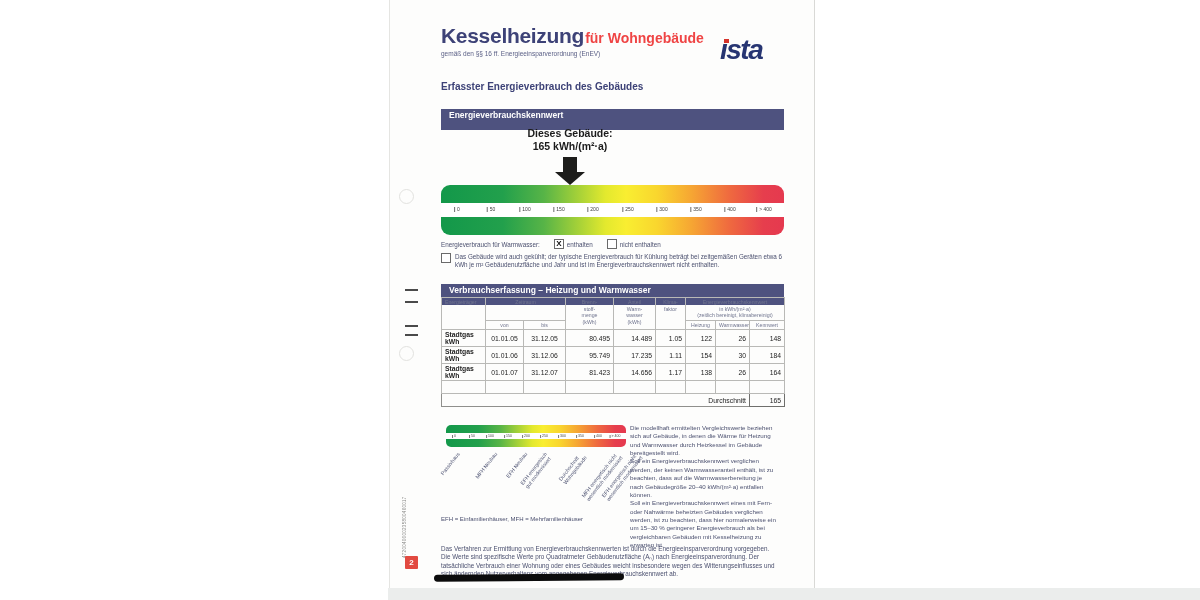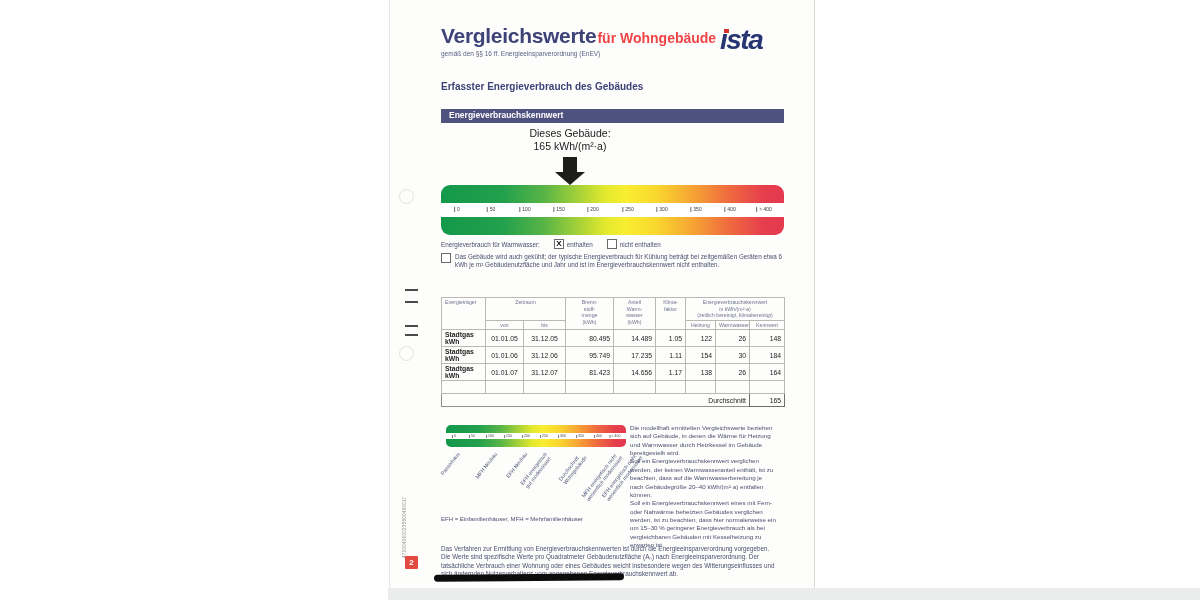--- a/index.html
+++ b/index.html
@@ -12,36 +12,36 @@
     position:absolute;left:389px;top:0;width:424px;height:588px;
     background:#fdfdfc;border-left:1px solid #e5e5e2;border-right:1px solid #d9d9d6;
   }
   .bottom-strip{position:absolute;left:388px;top:588px;width:812px;height:12px;background:#ebedec;}
 
   
   .title-row{position:absolute;left:51px;top:24px;white-space:nowrap;}
   .doc-title{font-size:21px;font-weight:bold;color:#3d4277;letter-spacing:-0.3px;}
   .doc-title-suffix{font-size:14px;font-weight:600;color:#ef4444;margin-left:1px;}
   .doc-subtitle{position:absolute;left:51px;top:50px;font-size:6.5px;color:#5a5f85;}
-  .logo{position:absolute;left:330px;top:24px;font-size:28px;font-weight:bold;font-style:italic;
+  .logo{position:absolute;left:330px;top:34px;font-size:28px;font-weight:bold;font-style:italic;
         color:#273572;letter-spacing:-1.5px;}
   .logo-dot{position:absolute;left:4px;top:5px;width:5px;height:4px;background:#d6342c;}
 
   .section-heading{position:absolute;left:51px;top:81px;font-size:10px;font-weight:bold;color:#3d4277;}
 
-  .bar{position:absolute;left:51px;width:335px;height:14px;background:#4e527f;color:#ffffff;
+  .bar{position:absolute;left:51px;width:335px;height:21px;background:#4e527f;color:#ffffff;
        font-size:8.5px;font-weight:bold;line-height:13px;padding-left:8px;}
   .bar1{top:109px;font-weight:600;}
   .bar2{top:284px;}
   .bar3{top:407px;}
   .bar4{top:529px;}
 
   
   .building-callout{position:absolute;left:80px;top:127px;width:200px;text-align:center;
-    font-size:10.5px;font-weight:normal;color:#1b1b1b;line-height:1.25;}
+    font-size:10.5px;font-weight:bold;color:#1b1b1b;line-height:1.25;}
   .arrow-stem{position:absolute;left:173px;top:157px;width:14px;height:16px;background:#1d1d1b;}
   .arrow-head{position:absolute;left:165px;top:172px;width:0;height:0;
     border-left:15px solid transparent;border-right:15px solid transparent;border-top:13px solid #1d1d1b;}
   .scale{position:absolute;left:51px;top:185px;width:343px;height:50px;border-radius:9px;
     background:linear-gradient(90deg,#13984a 0%,#22a04c 18%,#57b447 30%,#a5d138 40%,#e3e92e 48%,
       #f9ee31 54%,#f9d62e 63%,#f6a633 73%,#ef6a3f 84%,#e63e4d 94%,#e5394f 100%);}
   .scale-band{position:absolute;left:0;right:0;top:18px;height:14px;background:#ffffff;}
   .scale-tick{position:absolute;top:3px;transform:translateX(-50%);font-size:5px;color:#3a3a3a;
     white-space:nowrap;display:flex;align-items:center;gap:2px;}
   .scale-tick .tickline{display:inline-block;width:1px;height:5px;background:#6a6a6a;}
@@ -104,21 +104,21 @@
   .page-num{position:absolute;left:15px;top:556px;width:13px;height:13px;background:#e24a41;
     color:#fff;font-size:8px;font-weight:bold;display:flex;align-items:center;justify-content:center;
     border-radius:1px;}
 </style>
 </head>
 <body>
 
 <div class="page">
 
   <div class="title-row">
-    <span class="doc-title">Vergleichswerte</span><span class="doc-title-suffix">für Wohngebäude</span>
+    <span class="doc-title">Kesselheizung</span><span class="doc-title-suffix">für Wohngebäude</span>
   </div>
   <div class="doc-subtitle">gemäß den §§ 16 ff. Energieeinsparverordnung (EnEV)</div>
   <div class="logo">
     <span>ista</span>
     <span class="logo-dot"></span>
   </div>
   <div class="section-heading">Erfasster Energieverbrauch des Gebäudes</div>
 
   <div class="bar bar1">Energieverbrauchskennwert</div>
   <div class="building-callout">
@@ -179,20 +179,21 @@
     <span>enthalten</span>
     <span class="checkbox empty"></span>
     <span>nicht enthalten</span>
   </div>
 
   <div class="cooling-row">
     <span class="checkbox empty"></span>
     <span>Das Gebäude wird auch gekühlt; der typische Energieverbrauch für Kühlung beträgt bei zeitgemäßen Geräten etwa 6 kWh je m² Gebäudenutzfläche und Jahr und ist im Energieverbrauchskennwert nicht enthalten.</span>
   </div>
 
+  <div class="bar bar2">Verbrauchserfassung – Heizung und Warmwasser</div>
   <table class="vtable">
     <colgroup>
       <col style="width:44px">
         <col style="width:38px">
         <col style="width:42px">
         <col style="width:48px">
       <col style="width:42px">
         <col style="width:30px">
         <col style="width:30px">
         <col style="width:34px">

